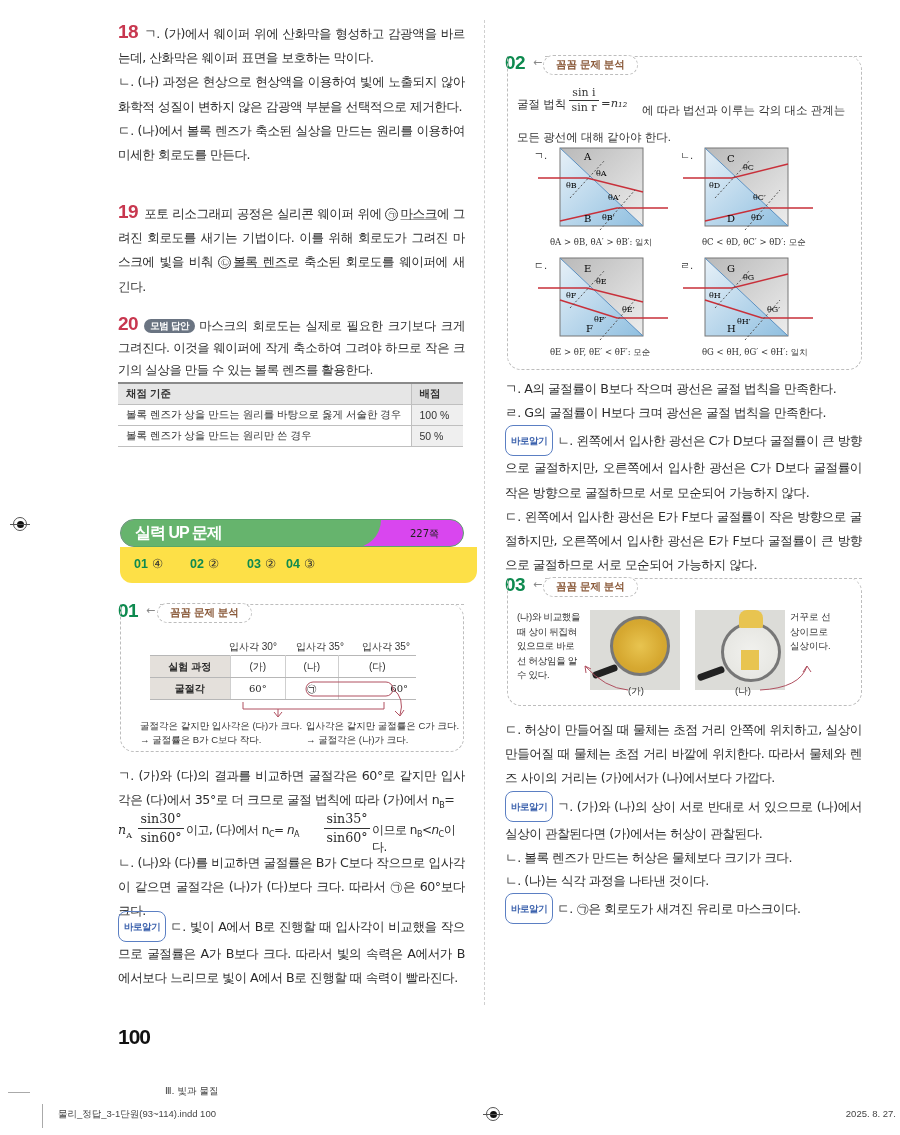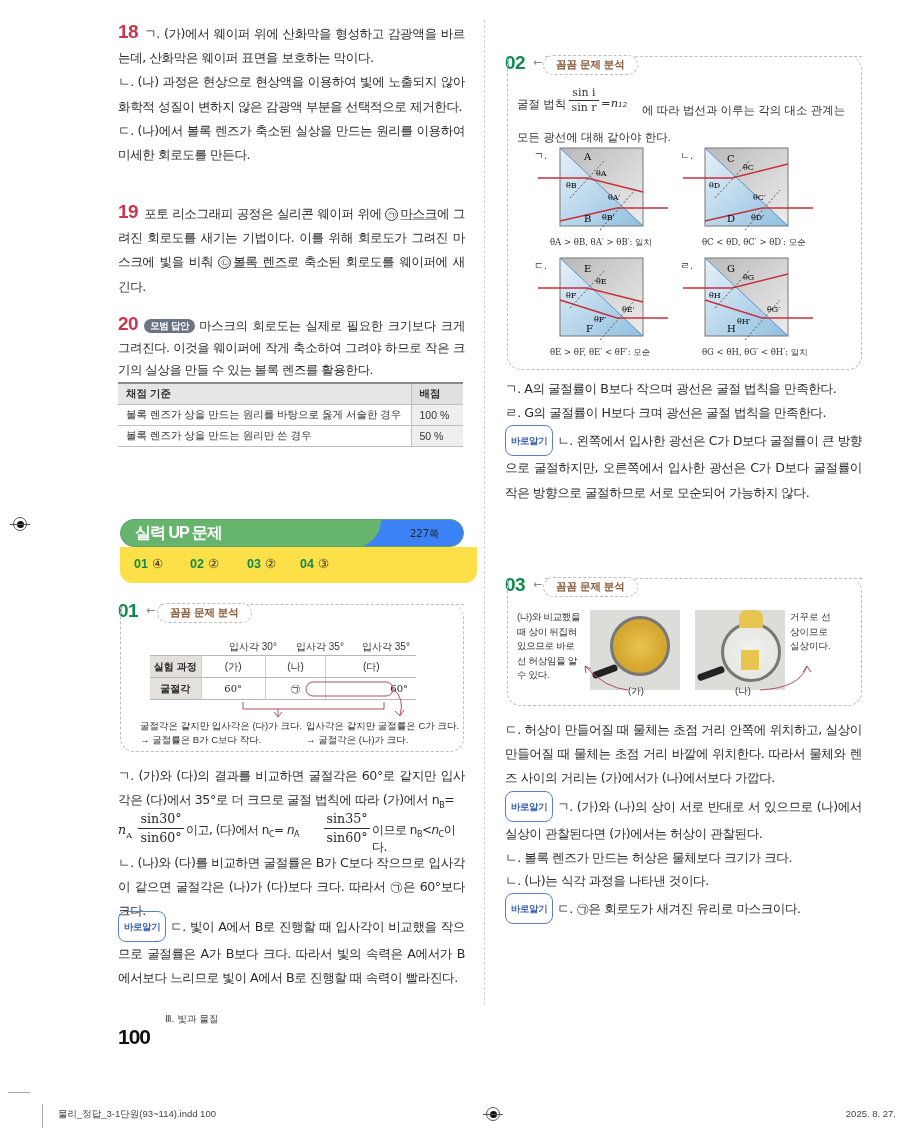--- a/index.html
+++ b/index.html
@@ -20,41 +20,41 @@
   .circ { display: inline-block; width: 13px; height: 13px; border: 1px solid #333; border-radius: 50%; font-size: 8px; line-height: 11px; text-align: center; vertical-align: 1px; margin-right: 2px; }
 
   
   table.score { border-collapse: collapse; width: 345px; font-family: "Liberation Sans", sans-serif; font-size: 10.5px; color: #333; }
   table.score th, table.score td { height: 21px; padding: 0 8px; text-align: left; border-bottom: 1px solid #bfbfbf; }
   table.score th { background: #e6e6e6; font-weight: bold; border-top: 2px solid #8a8a8a; }
   table.score td.score-cell, table.score th.score-cell { border-left: 1px solid #bfbfbf; width: 52px; background: #efefef; }
   table.score th.score-cell { background: #e0e0e0; }
 
   
-  .up-banner { position: absolute; left: 120px; top: 519px; width: 344px; height: 28px; border: 1px solid #5aa66a; border-radius: 14px; background: #3b82f6; overflow: hidden; }
+  .up-banner { position: absolute; left: 120px; top: 519px; width: 344px; height: 28px; border: 1px solid #5aa66a; border-radius: 14px; background: #d946ef; overflow: hidden; }
   .up-banner .green { position: absolute; left: 0; top: 0; width: 260px; height: 28px; background: #66b46d; border-radius: 14px 0 60px 14px; }
   .up-banner .title { position: absolute; left: 14px; top: 3px; color: #fff; font-weight: bold; font-size: 16px; letter-spacing: -1px; font-family: "Liberation Sans", sans-serif; }
   .up-banner .page { position: absolute; right: 24px; top: 7px; font-size: 10px; color: #222; }
   .answers { position: absolute; left: 120px; top: 547px; width: 357px; height: 36px; background: #fde047; border-radius: 0 0 12px 12px; }
   .answers .ans { position: absolute; top: 9px; font-size: 12.5px; font-weight: bold; color: #0e8a4f; font-family: "Liberation Sans", sans-serif; }
   .answers .ans span { color: #333; font-weight: normal; margin-left: 4px; }
 
   
   .abox { position: absolute; border: 1px dashed #bdbdbd; border-radius: 14px; }
   .atag { position: absolute; background: #fff; border: 1px dashed #bdbdbd; border-radius: 12px; font-size: 10.5px; font-weight: bold; color: #8a5a3a; padding: 2px 12px; font-family: "Liberation Sans", sans-serif; }
   .arrow-dash { position: absolute; font-size: 11px; color: #888; }
 
   .exp-table { position: absolute; font-family: "Liberation Sans", sans-serif; font-size: 10px; border-collapse: collapse; }
   .exp-table td { height: 22px; text-align: center; border-bottom: 1px solid #b7b7b7; border-left: 1px solid #cfcfcf; }
-  .exp-table td.rh { background: #e4e0db; font-weight: bold; border-left: none; width: 51px; }
+  .exp-table td.rh { background: #e4e0db; font-weight: bold; border-left: none; width: 80px; }
   .exp-head { position: absolute; font-family: "Liberation Sans", sans-serif; font-size: 10px; color: #333; }
   .note { position: absolute; font-size: 9.5px; line-height: 14px; color: #333; font-family: "Liberation Sans", sans-serif; }
 
   .footer-num { position: absolute; left: 118px; top: 1025px; font-size: 21px; font-weight: bold; letter-spacing: -1px; font-family: "Liberation Sans", sans-serif; color: #111; }
-  .footer-sec { position: absolute; left: 165px; top: 1013px; font-size: 9.5px; color: #444; }
+  .footer-sec { position: absolute; left: 165px; top: 1085px; font-size: 9.5px; color: #444; }
   .slug { position: absolute; left: 58px; top: 1108px; font-size: 9.5px; color: #444; font-family: "Liberation Sans", sans-serif; }
   .slug-date { position: absolute; right: 4px; top: 1108px; font-size: 9.5px; color: #444; font-family: "Liberation Sans", sans-serif; }
   .reg { position: absolute; width: 14px; height: 14px; border: 1px solid #555; border-radius: 50%; }
   .reg::before { content: ""; position: absolute; left: 3px; top: 3px; width: 7px; height: 7px; background: #111; border-radius: 50%; }
   .reg::after { content: ""; position: absolute; left: -4px; top: 6px; width: 20px; height: 1px; background: #555; }
 
   .photo { position: absolute; background: #dcdcd8; }
   .lens { position: absolute; border: 3px solid #777; border-radius: 50%; background: radial-gradient(circle, #e8c450 0%, #d6a830 60%, #c9a035 100%); }
   .lens.n { background: radial-gradient(circle, #f1f1ee 0%, #e3e3de 100%); }
   .handle { position: absolute; height: 7px; background: #222; transform: rotate(-20deg); border-radius: 3px; }
@@ -100,21 +100,21 @@
 
 <div class="up-banner">
   <div class="green"></div>
   <div class="title">실력 UP 문제</div>
   <div class="page">227쪽</div>
 </div>
 <div class="answers">
   <div class="ans" style="left:14px;"><b>01</b><span>④</span></div>
   <div class="ans" style="left:70px;"><b>02</b><span>②</span></div>
   <div class="ans" style="left:127px;"><b>03</b><span>②</span></div>
-  <div class="ans" style="left:180px;text-align:center;"><b>04</b><span>③</span></div>
+  <div class="ans" style="left:166px;text-align:center;"><b>04</b><span>③</span></div>
 </div>
 
 <div class="qnum green" style="position:absolute; left:118px; top:600px;">01</div>
 <div class="arrow-dash" style="left:146px; top:604px;">←</div>
 <div class="abox" style="left:120px; top:604px; width:344px; height:148px; border-top-left-radius:0; border-top:none; border-left:1px dashed #bdbdbd;"></div>
 <div class="abox" style="left:160px; top:604px; width:304px; height:1px; border:none; border-top:1px dashed #bdbdbd; border-radius:0;"></div>
 <div class="atag" style="left:157px; top:603px;">꼼꼼 문제 분석</div>
 
 <div class="exp-head" style="left:229px; top:640px;">입사각 30°</div>
 <div class="exp-head" style="left:296px; top:640px;">입사각 35°</div>
@@ -273,20 +273,21 @@
       <text x="32" y="66" font-size="8">θH′</text>
   </g>
   <text x="150" y="124" font-size="10" fill="#333" font-family="DejaVu Sans, sans-serif">ㄹ.</text>
   <text x="172" y="210" font-size="8.5" fill="#333">θG &lt; θH, θG′ &lt; θH′: 일치</text>
 </svg>
 
 <div class="col right" style="top:377px;">
   <div class="para">ㄱ. A의 굴절률이 B보다 작으며 광선은 굴절 법칙을 만족한다.</div>
   <div class="para">ㄹ. G의 굴절률이 H보다 크며 광선은 굴절 법칙을 만족한다.</div>
   <div class="para"><span class="badge-fix">바로알기</span><span>ㄴ. 왼쪽에서 입사한 광선은 C가 D보다 굴절률이 큰 방향으로 굴절하지만, 오른쪽에서 입사한 광선은 C가 D보다 굴절률이 작은 방향으로 굴절하므로 서로 모순되어 가능하지 않다.</span></div>
+  <div class="para">ㄷ. 왼쪽에서 입사한 광선은 E가 F보다 굴절률이 작은 방향으로 굴절하지만, 오른쪽에서 입사한 광선은 E가 F보다 굴절률이 큰 방향으로 굴절하므로 서로 모순되어 가능하지 않다.</div>
 </div>
 
 <div class="qnum green" style="position:absolute; left:505px; top:574px;">03</div>
 <div class="arrow-dash" style="left:533px; top:578px;">←</div>
 <div class="abox" style="left:507px; top:578px; width:355px; height:128px; border-top:none; border-top-left-radius:0;"></div>
 <div class="abox" style="left:545px; top:578px; width:317px; height:1px; border:none; border-top:1px dashed #bdbdbd; border-radius:0;"></div>
 <div class="atag" style="left:543px; top:577px;">꼼꼼 문제 분석</div>
 
 <div class="note" style="left:517px; top:610px; width:68px; font-size:9.5px; line-height:14.5px; letter-spacing:-0.3px;">(나)와 비교했을 때 상이 뒤집혀 있으므로 바로 선 허상임을 알 수 있다.</div>
 <div class="photo" style="left:590px; top:610px; width:90px; height:80px;">

